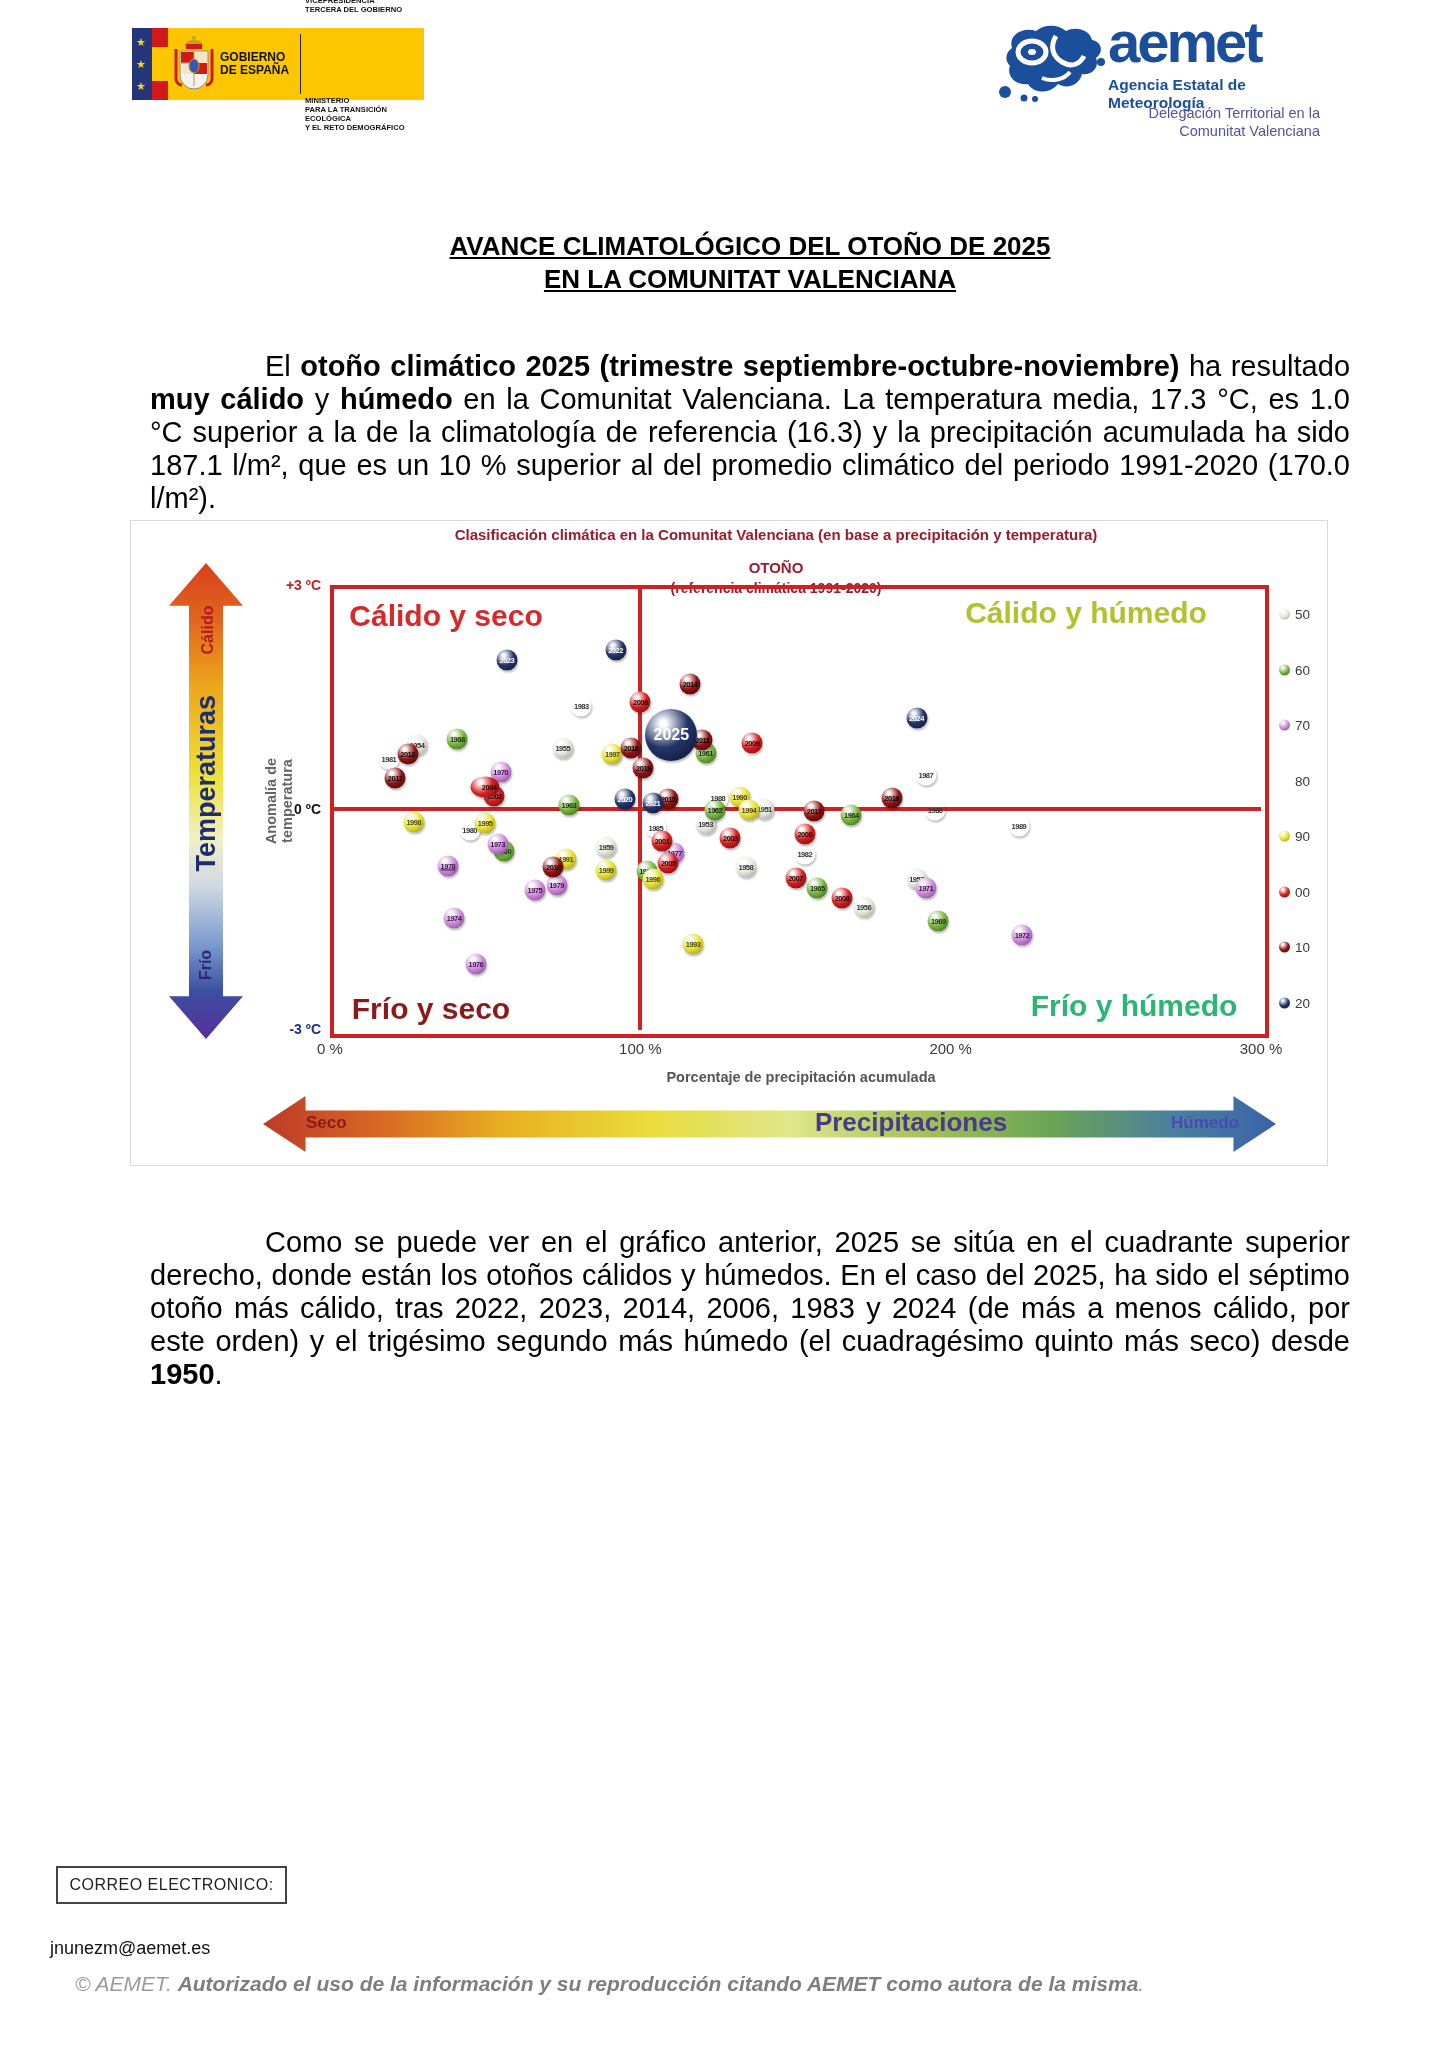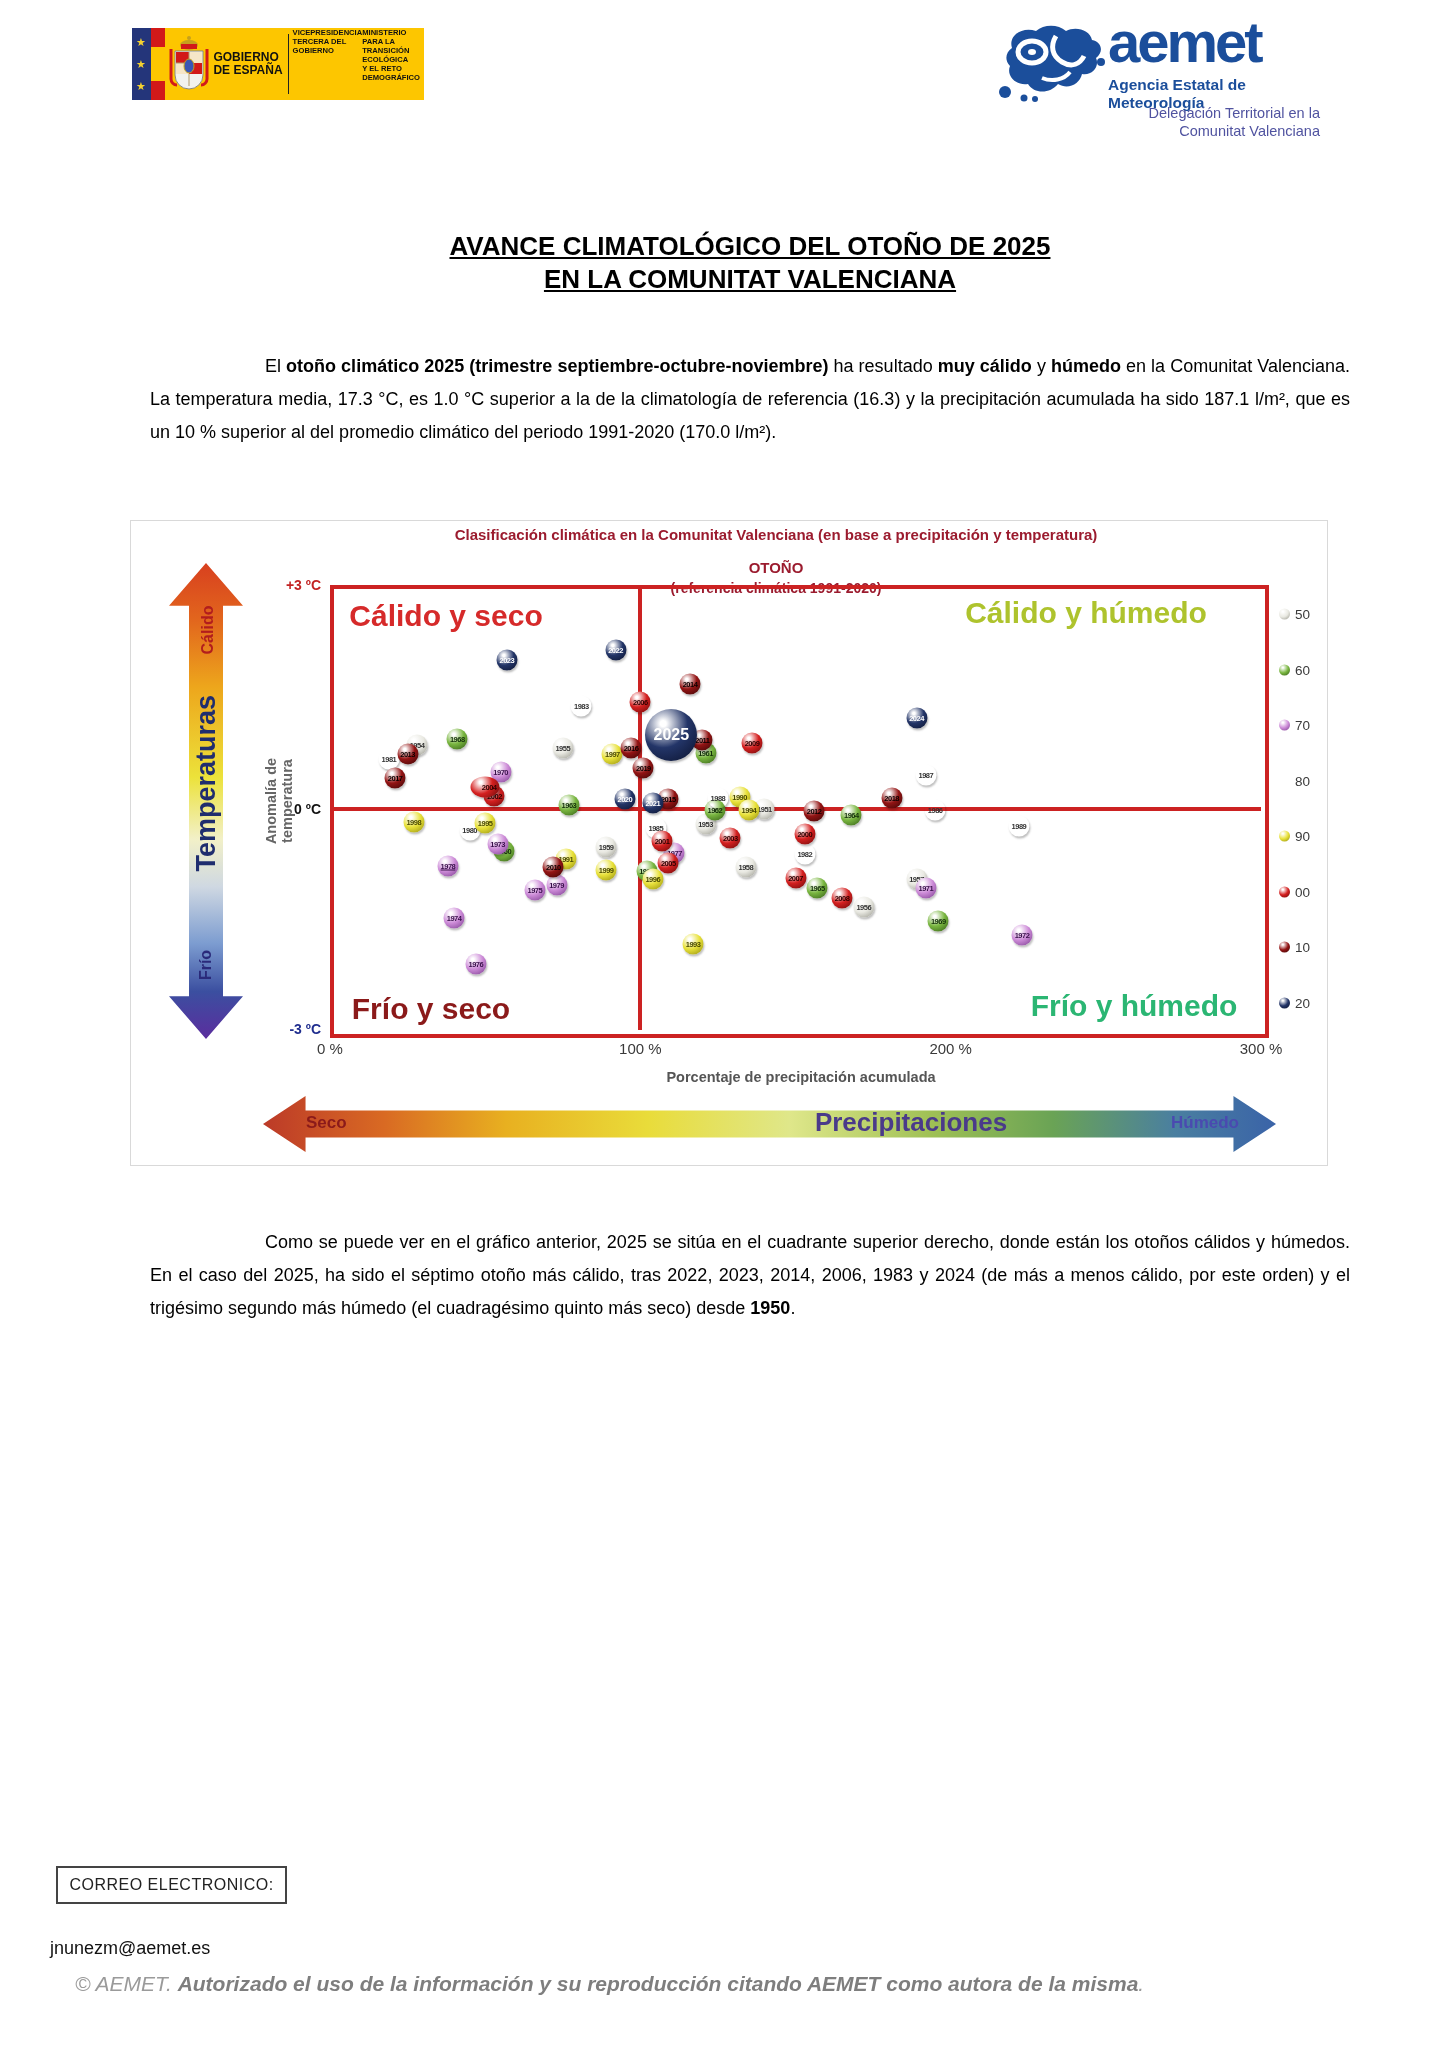--- a/index.html
+++ b/index.html
@@ -11,39 +11,39 @@
   #gov-logo{left:132px;top:28px;width:292px;height:72px;background:#fdc600;display:flex;}
   #gov-flag{width:20px;height:72px;background:#24357a;position:relative;}
   .star{position:absolute;color:#f5d230;font-size:11px;left:4px;}
   #gov-redcol{width:16px;height:72px;display:flex;flex-direction:column;}
   #gov-redcol .r{background:#d21919;flex:0 0 26%;}
   #gov-redcol .y{background:#fdc600;flex:1;}
   #gov-arms{width:52px;height:72px;display:flex;align-items:center;justify-content:center;}
   #gov-text{width:78px;display:flex;flex-direction:column;justify-content:center;font-weight:bold;
             font-size:12px;line-height:13px;color:#111;}
   #gov-divider{width:1px;background:#222;margin:6px 4px 6px 2px;}
-  #gov-ministry{flex:1;display:flex;flex-direction:row;justify-content:center;font-size:7.6px;
-            line-height:9px;font-weight:bold;color:#111;padding-right:4px;}
+  #gov-ministry{flex:1;display:flex;flex-direction:column;justify-content:center;font-size:7.6px;
+            line-height:9px;font-weight:bold;color:#111;padding-right:4px;gap:41px;}
   #gov-ministry .gap{height:7px;}
 
   
   #aemet-map{left:998px;top:22px;width:108px;height:80px;}
   #aemet-brand{left:1108px;top:14px;width:215px;height:56px;font-weight:bold;font-size:58px;
                color:#1b4e9b;letter-spacing:-3px;line-height:56px;}
   #aemet-sub{left:1108px;top:76px;width:220px;font-size:15.5px;font-weight:bold;color:#1b4e9b;}
   #aemet-deleg{left:1020px;top:104px;width:300px;text-align:right;font-size:14.5px;line-height:18px;
                color:#5053a0;}
 
   
   #doc-title{left:150px;top:230px;width:1200px;text-align:center;font-size:26px;font-weight:bold;
              line-height:33px;color:#000;}
   #doc-title .ul{text-decoration:underline;}
 
   
-  .para{left:150px;width:1200px;font-size:18px;line-height:33px;text-align:justify;color:#000;}
+  .para{left:150px;width:1200px;font-size:29px;line-height:33px;text-align:justify;color:#000;}
   .para .ind{display:inline-block;width:115px;}
   #para1{top:350px;}
   #para2{top:1226px;}
 
   
   #figure{left:130px;top:520px;width:1196px;height:644px;background:#fff;border:1px solid #d9d9d9;}
   #fig-title{position:absolute;left:100px;top:6px;width:1090px;text-align:center;color:#9b1b2e;
              font-weight:bold;font-size:15px;line-height:15px;}
   #fig-sub{position:absolute;left:100px;top:38px;width:1090px;text-align:center;color:#9b1b2e;
            font-weight:bold;font-size:15px;}

